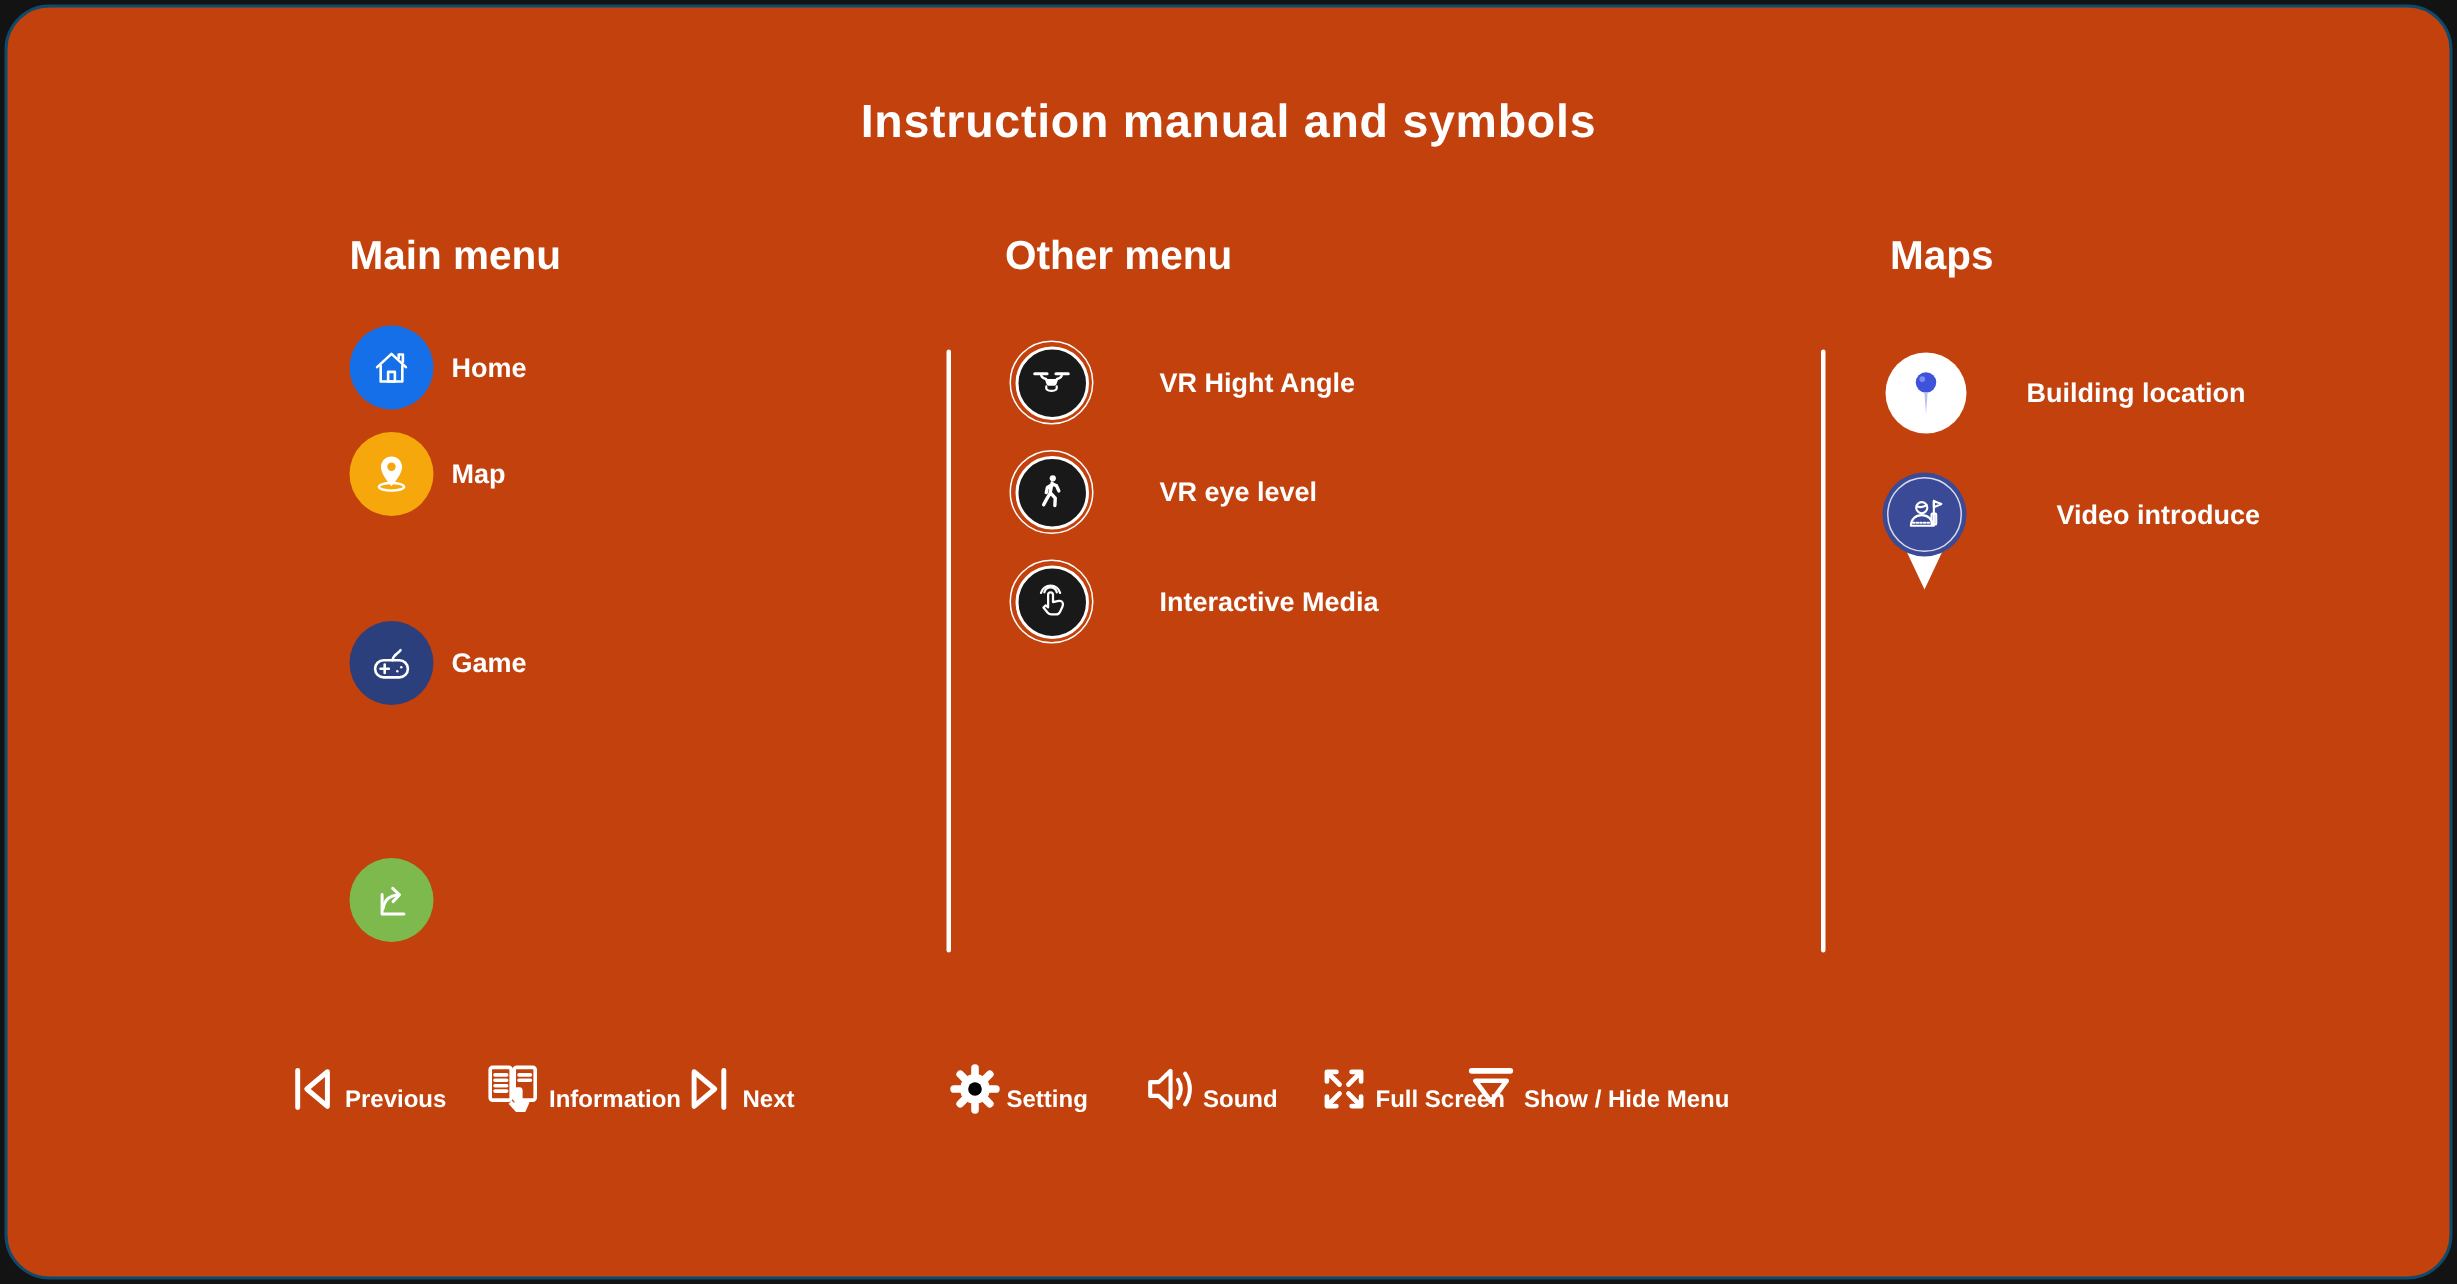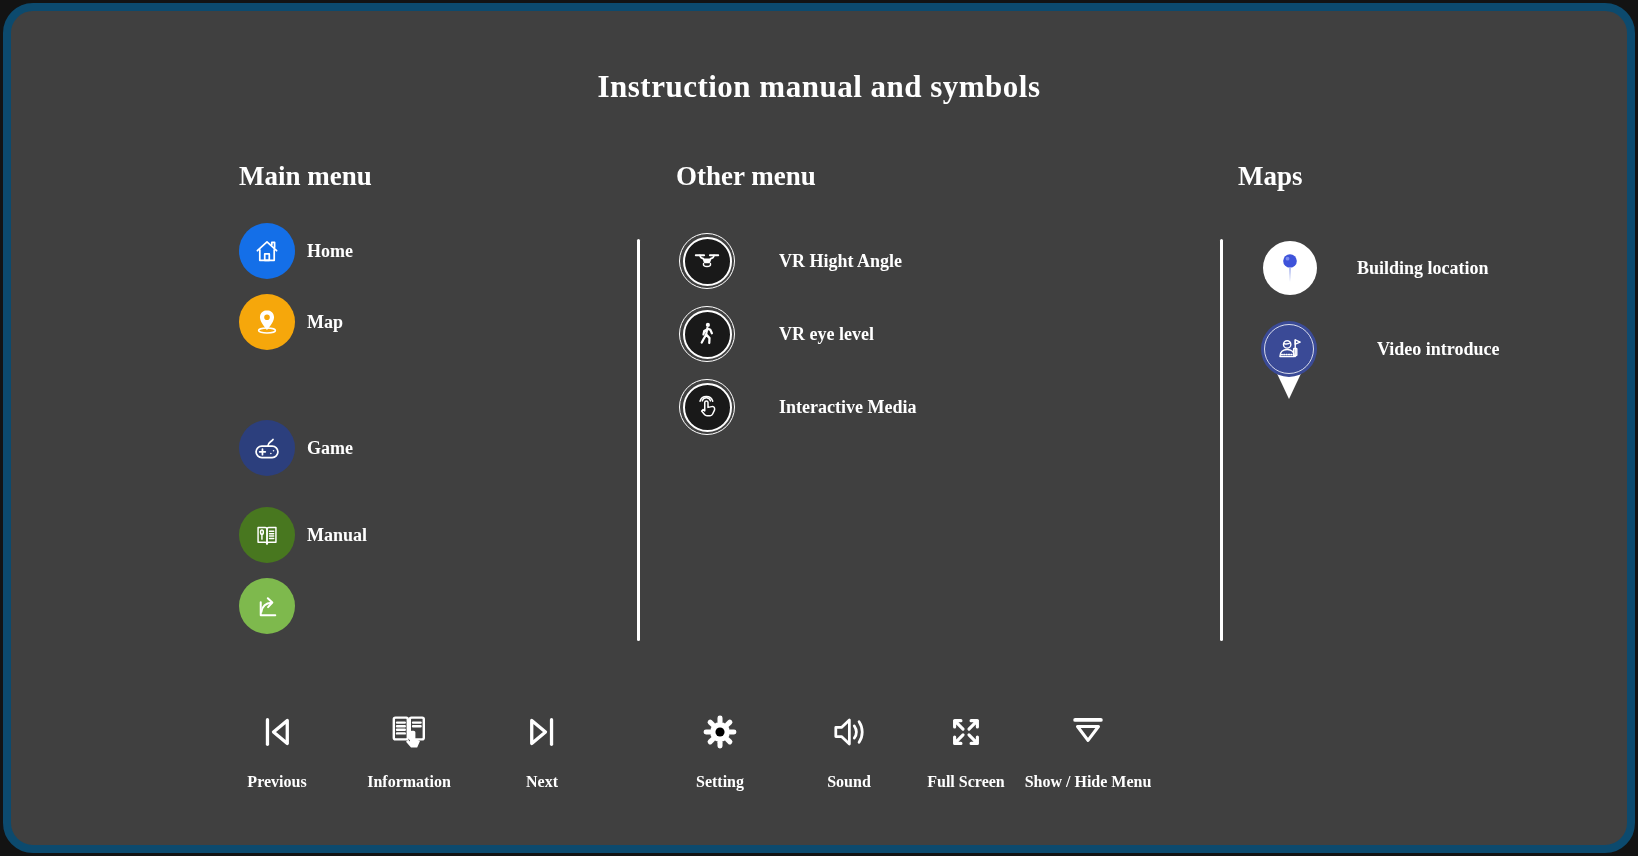--- a/index.html
+++ b/index.html
@@ -1,17 +1,17 @@
 <!DOCTYPE html>
 <html><head>
 <meta charset="utf-8">
 <style>
   html,body{margin:0;padding:0;background:#131313;}
   body{width:1638px;height:856px;position:relative;font-family:"Liberation Sans",sans-serif;overflow:hidden;}
-  .frame{position:absolute;inset:3px;background:#404040;border:8px solid #0c4a6e;border-radius:30px;font-family:Liberation Serif, serif;}
+  .frame{position:absolute;inset:3px;background:#c2410c;border:2px solid #0c4a6e;border-radius:30px;}
   .title{position:absolute;left:0;right:0;top:58px;margin:0;text-align:center;color:#fff;
          font-size:31px;font-weight:700;letter-spacing:.5px;}
   .col-heading{position:absolute;top:150px;color:#fff;font-size:27px;font-weight:700;text-align:center;}
   .vdiv{position:absolute;top:228px;height:402px;width:3px;background:#fff;border-radius:2px;}
   
   .row{position:absolute;display:flex;align-items:center;}
   .row .lbl{color:#fff;font-size:18px;font-weight:700;white-space:nowrap;}
   .circle{width:56px;height:56px;border-radius:50%;display:flex;align-items:center;justify-content:center;flex:0 0 auto;}
   .main-row .lbl{margin-left:12px;}
   .ring{width:56px;height:56px;border-radius:50%;border:1.5px solid #fff;padding:2.5px;box-sizing:border-box;flex:0 0 auto;}
@@ -20,36 +20,36 @@
   .other-row .lbl{margin-left:44px;}
   .maps-row .lbl{margin-left:40px;}
   .white-circle{width:54px;height:54px;border-radius:50%;background:#fff;display:flex;align-items:center;justify-content:center;flex:0 0 auto;}
   .marker{position:relative;width:56px;flex:0 0 auto;}
   .marker-circle{width:56px;height:56px;border-radius:50%;display:flex;align-items:center;justify-content:center;
                  position:relative;z-index:2;box-sizing:border-box;}
   .marker-ring{position:absolute;inset:3px;border:1px solid rgba(255,255,255,.8);border-radius:50%;}
   .marker-tail{position:absolute;left:50%;top:44px;transform:translateX(-50%);z-index:1;
                width:0;height:0;border-left:16px solid transparent;border-right:16px solid transparent;border-top:34px solid #fff;}
   
-  .tool{position:absolute;top:696px;display:flex;flex-direction:column;align-items:center;}
+  .tool{position:absolute;top:696px;display:flex;align-items:center;}
   .tool-icon{height:50px;display:flex;align-items:center;justify-content:center;}
   .tool-label{margin-top:16px;color:#fff;font-size:16px;font-weight:700;white-space:nowrap;}
   
   svg.glyph{fill:none;stroke:#fff;stroke-linecap:round;stroke-linejoin:round;}
 </style>
 </head>
 <body>
 
 <div class="frame">
 
   <h1 class="title">Instruction manual and symbols</h1>
 
   <div class="col-heading" style="left:228px">Main menu</div>
   <div class="col-heading" style="left:665px">Other menu</div>
-  <div class="col-heading" style="left:1227px">Maps</div>
+  <div class="col-heading" style="left:1255px">Maps</div>
 
   <div class="vdiv" style="left:626px"></div>
   <div class="vdiv" style="left:1209px"></div>
 
   <div class="row main-row" style="left:228px;top:212px">
     <div class="circle" style="background-color: rgb(20, 111, 232);">
       <svg class="glyph" width="32" height="32" viewBox="0 0 24 24" stroke-width="1.3">
         <path d="M4.8 11.8 12 5.2l7.2 6.6"></path>
           <path d="M15.6 7.4V5.5h2.1v3.6"></path>
         <path d="M6.6 11.2V19h10.8v-7.8"></path>
@@ -76,32 +76,20 @@
         <rect x="3.8" y="10.6" width="16.4" height="8.6" rx="4.3"></rect>
         <path d="M8.6 12.8v4.2M6.5 14.9h4.2"></path>
         <circle cx="14.9" cy="16.1" r="0.6" fill="#fff" stroke="none"></circle>
         <circle cx="16.9" cy="14.1" r="0.6" fill="#fff" stroke="none"></circle>
         <path d="M12.6 10.6c0-2.6 2.2-2.9 3.9-5"></path>
       </svg>
     </div>
     <span class="lbl">Game</span>
   </div>
 
-  <div class="row main-row" style="left:228px;top:496px">
-    <div class="circle" style="background-color: rgb(72, 119, 31);">
-      <svg class="glyph" width="32" height="32" viewBox="0 0 24 24" stroke-width="1.1">
-        <path d="M5.3 6.4h5.3c.8 0 1.4.6 1.4 1.4v11c0-.8-.6-1.4-1.4-1.4H5.3z"></path>
-        <path d="M18.7 6.4h-5.3c-.8 0-1.4.6-1.4 1.4v11c0-.8.6-1.4 1.4-1.4h5.3z"></path>
-        <ellipse cx="8.2" cy="9.9" rx="1.05" ry="1.6"></ellipse>
-          <path d="M8.2 11.5v3.6"></path>
-        <path d="M13.9 9.2h3.1M13.9 11h3.1M13.9 12.8h3.1M13.9 14.6h3.1"></path>
-      </svg>
-    </div>
-    <span class="lbl">Manual</span>
-  </div>
 
   <div class="row main-row" style="left:228px;top:567px">
     <div class="circle" style="background-color: rgb(126, 185, 77);">
       <svg class="glyph" width="32" height="32" viewBox="0 0 24 24" stroke-width="1.5">
         <path d="M7.3 9.2V19h10.9"></path>
         <path d="M7.8 16.3c.7-4.3 3.3-6.6 7.5-6.8"></path>
         <path d="M12.6 6.2l3.4 3.2-3.2 3.4"></path>
       </svg>
     </div>
     <span class="lbl"></span>

